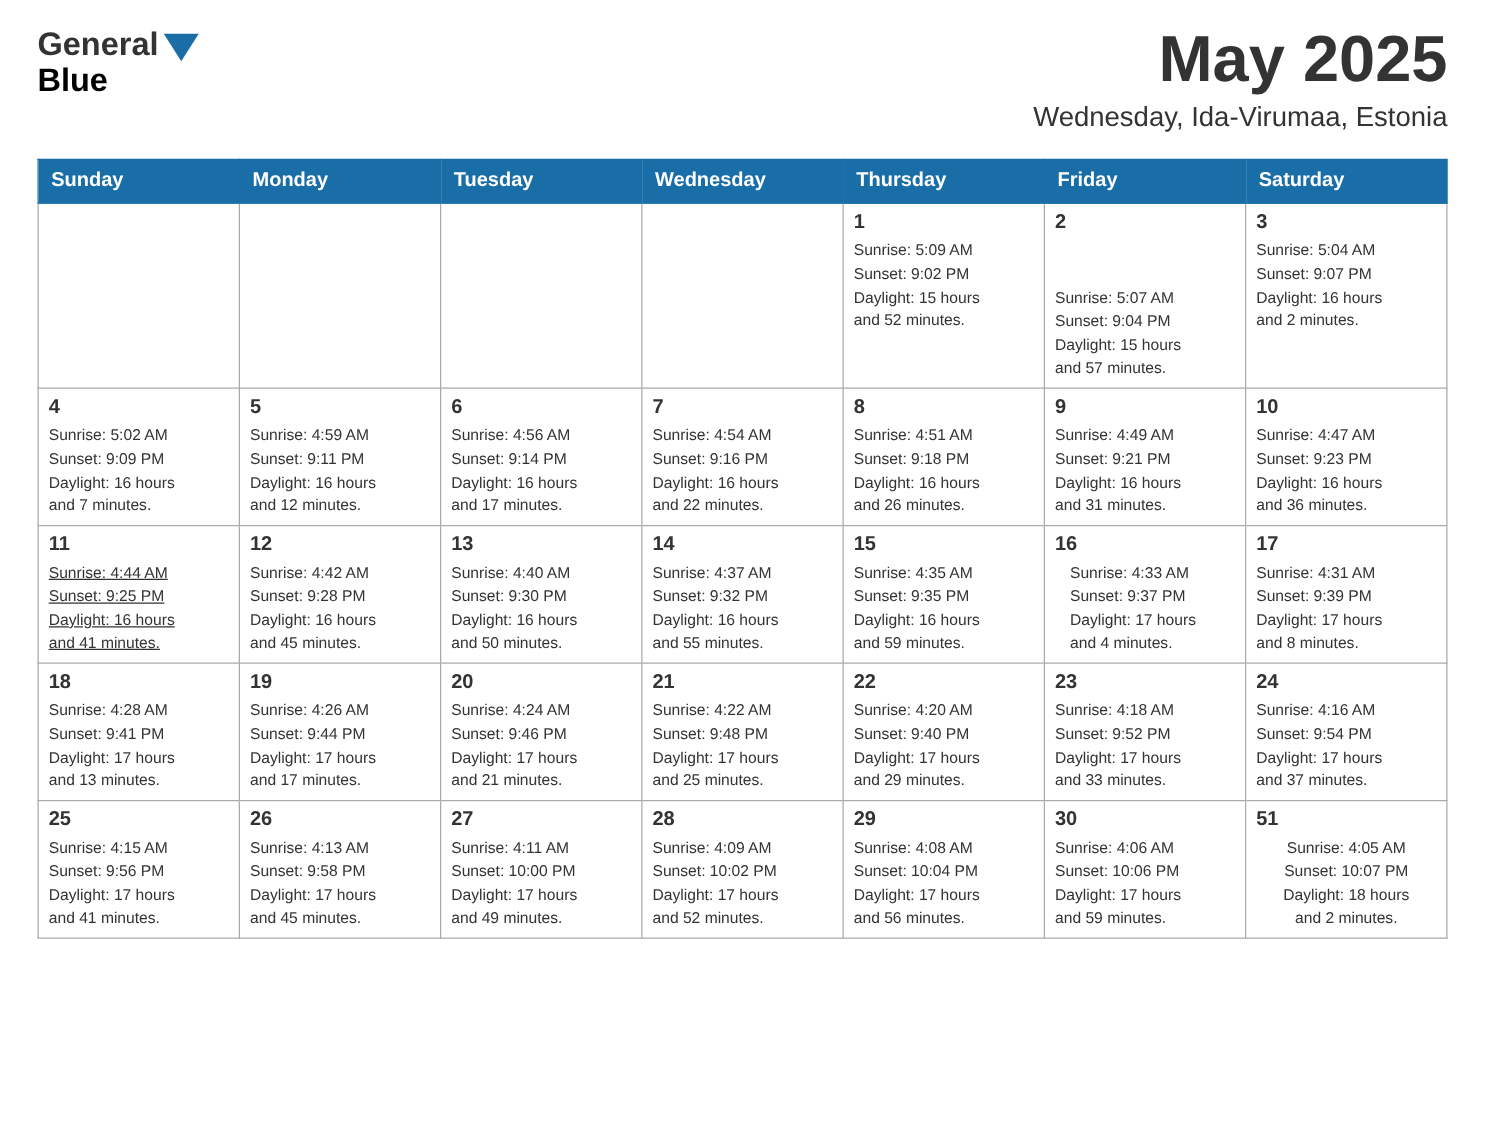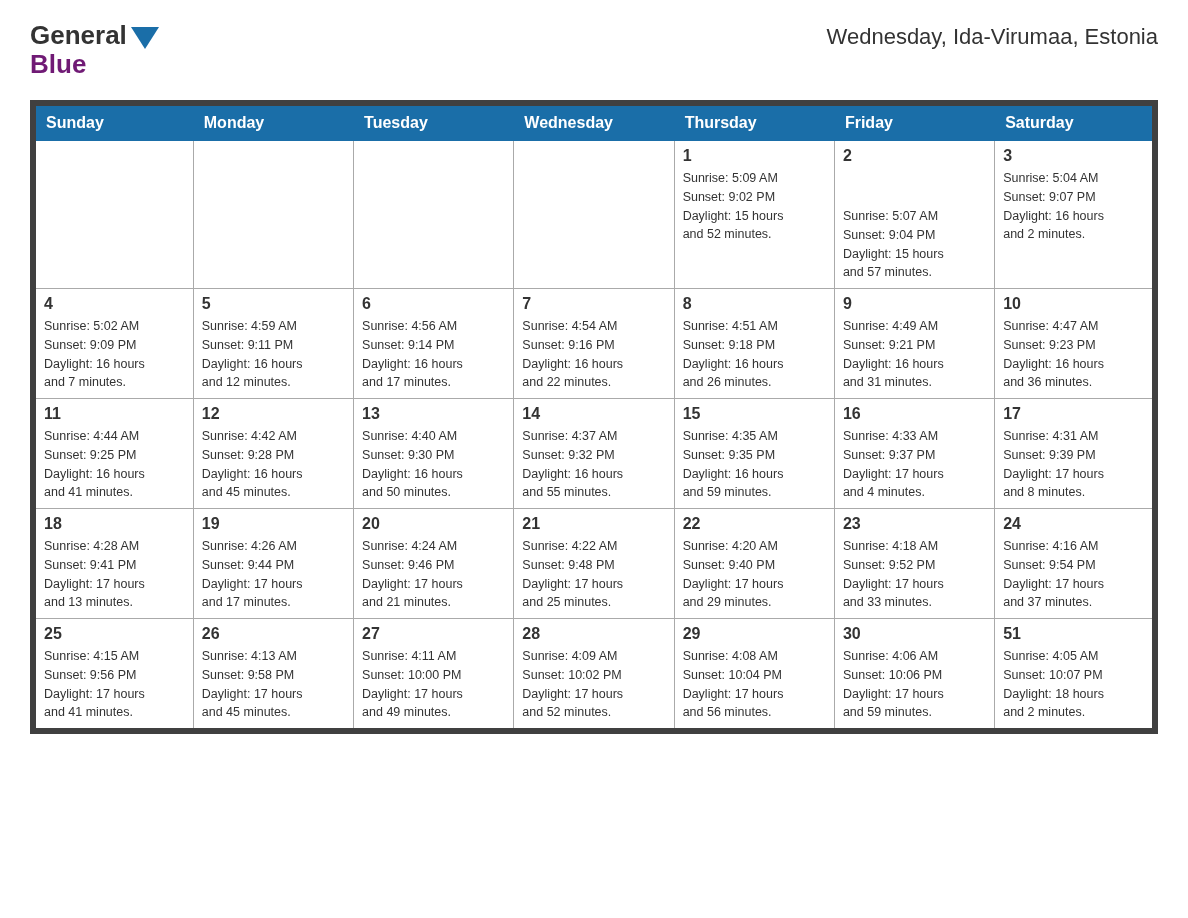--- a/index.html
+++ b/index.html
@@ -37,41 +37,41 @@
       height: 0;
       border-left: 14px solid transparent;
       border-right: 14px solid transparent;
       border-top: 22px solid #1a6ea8;
       margin-left: 4px;
       margin-top: 4px;
     }
     .logo-blue {
       font-size: 26px;
       font-weight: bold;
-      color: #701a75;
+      color: #000000;
       margin-top: -2px;
     }
     .title-block {
       text-align: right;
     }
     .month-title {
       font-size: 52px;
       font-weight: bold;
       color: #333;
       line-height: 1.1;
     }
     .location {
       font-size: 22px;
       color: #333;
       margin-top: 4px;
     }
     .calendar {
       width: 100%;
       border-collapse: collapse;
-      border: 6px solid #404040;
+      border: 1px solid #404040;
     }
     .calendar th {
       background-color: #1a6ea8;
       color: #fff;
       font-size: 16px;
       font-weight: bold;
       padding: 8px 10px;
       text-align: left;
       border: 1px solid #1a6ea8;
     }
@@ -103,20 +103,21 @@
 
 <div class="header">
   <div class="logo">
     <div class="logo-top">
       <span class="logo-general">General</span>
       <div class="logo-triangle"></div>
     </div>
     <span class="logo-blue">Blue</span>
   </div>
   <div class="title-block">
+    <div class="month-title">May 2025</div>
     <div class="location">Wednesday, Ida-Virumaa, Estonia</div>
   </div>
 </div>
 
 <table class="calendar">
   <thead>
     <tr>
     <th>Sunday</th>
         <th>Monday</th>
         <th>Tuesday</th>
@@ -201,21 +202,21 @@
           <span class="day-number">10</span>
           <div class="day-info" style="white-space: pre-line;">Sunrise: 4:47 AM
 Sunset: 9:23 PM
 Daylight: 16 hours
 and 36 minutes.</div>
         </td>
       </tr>
       <tr>
         <td>
           <span class="day-number">11</span>
-          <div class="day-info" style="white-space: pre-line;">Sunrise: 4:44 AM
+          <div class="day-info" style="white-space: pre-line; text-decoration: underline;">Sunrise: 4:44 AM
 Sunset: 9:25 PM
 Daylight: 16 hours
 and 41 minutes.</div>
         </td>
         <td>
           <span class="day-number">12</span>
           <div class="day-info" style="white-space: pre-line;">Sunrise: 4:42 AM
 Sunset: 9:28 PM
 Daylight: 16 hours
 and 45 minutes.</div>
@@ -236,21 +237,21 @@
         </td>
         <td>
           <span class="day-number">15</span>
           <div class="day-info" style="white-space: pre-line;">Sunrise: 4:35 AM
 Sunset: 9:35 PM
 Daylight: 16 hours
 and 59 minutes.</div>
         </td>
         <td>
           <span class="day-number">16</span>
-          <div class="day-info" style="white-space: pre-line;">Sunrise: 4:33 AM
+          <div class="day-info" style="white-space: pre-line; margin-left: 12px;">Sunrise: 4:33 AM
 Sunset: 9:37 PM
 Daylight: 17 hours
 and 4 minutes.</div>
         </td>
         <td>
           <span class="day-number">17</span>
           <div class="day-info" style="white-space: pre-line;">Sunrise: 4:31 AM
 Sunset: 9:39 PM
 Daylight: 17 hours
 and 8 minutes.</div>
@@ -345,20 +346,20 @@
         </td>
         <td>
           <span class="day-number">30</span>
           <div class="day-info" style="white-space: pre-line;">Sunrise: 4:06 AM
 Sunset: 10:06 PM
 Daylight: 17 hours
 and 59 minutes.</div>
         </td>
         <td>
           <span class="day-number">51</span>
-          <div class="day-info" style="white-space: pre-line;">Sunrise: 4:05 AM
+          <div class="day-info" style="white-space: pre-line; text-align: center;">Sunrise: 4:05 AM
 Sunset: 10:07 PM
 Daylight: 18 hours
 and 2 minutes.</div>
         </td>
       </tr>
     </tbody>
 </table>
 
 </body></html>

